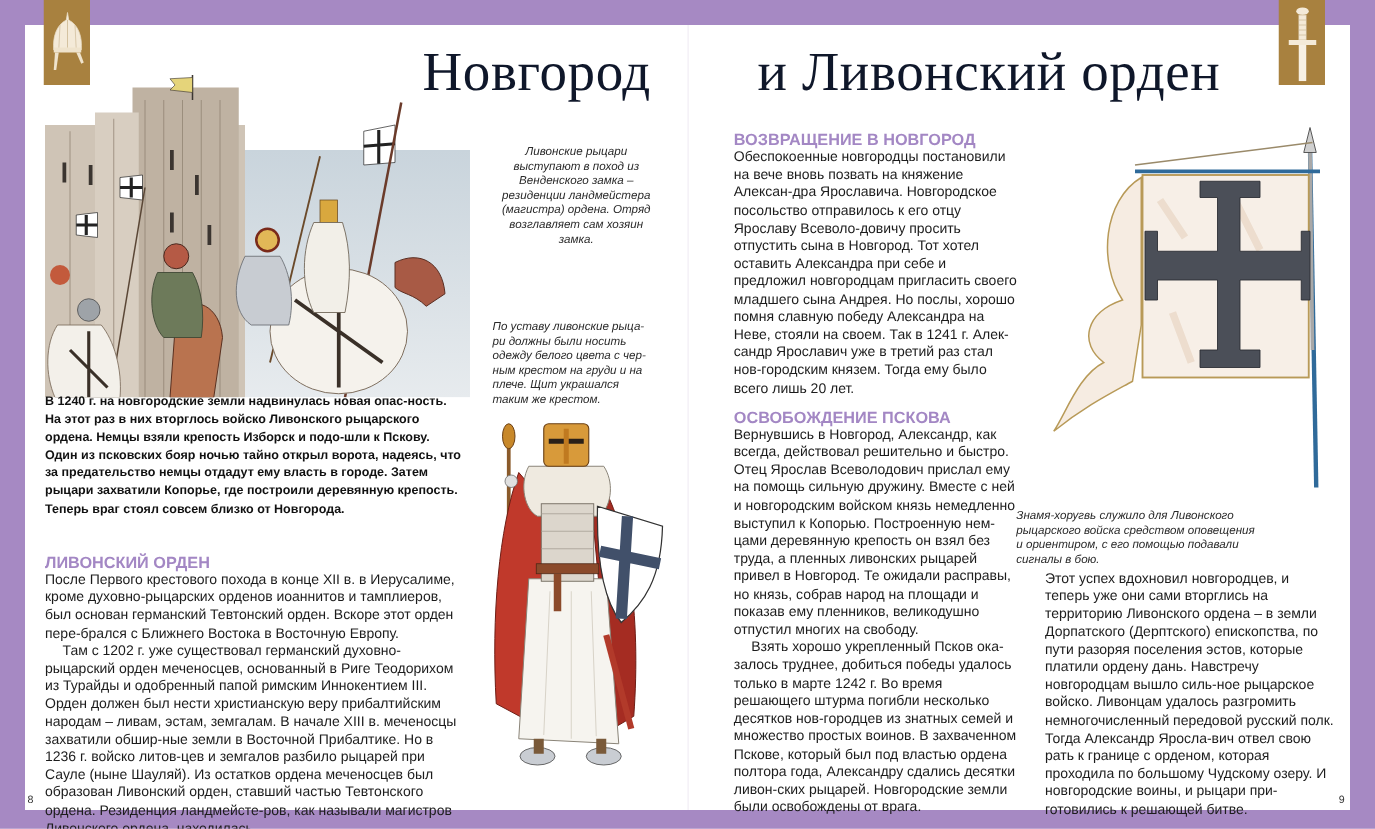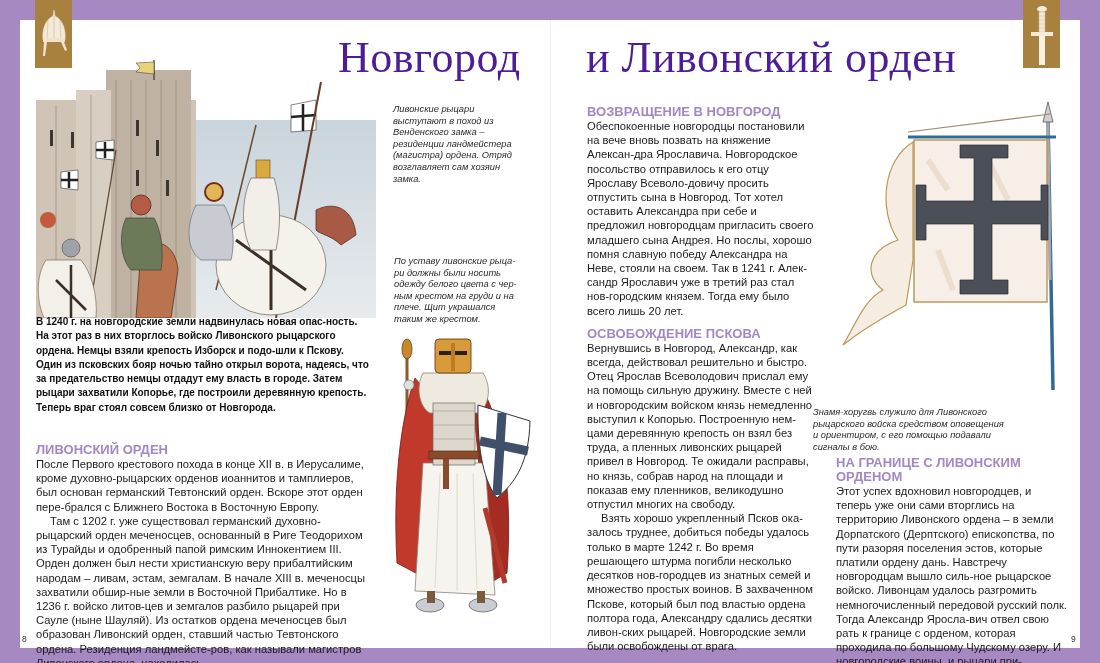--- a/index.html
+++ b/index.html
@@ -3,23 +3,23 @@
 <meta charset="utf-8">
 <style>
   * { box-sizing: border-box; margin: 0; padding: 0; }
   html, body { width: 1100px; height: 663px; overflow: hidden; }
   body { background: #a689c3; position: relative; font-family: "Liberation Sans", sans-serif; color: #1a1a1a; }
   .page { position: absolute; left: 20px; top: 20px; width: 1060px; height: 628px; background: #ffffff; }
   .spread-gutter { position: absolute; left: 550px; top: 20px; width: 1px; height: 628px; background: #f2eef5; }
   .badge { position: absolute; top: 0; width: 37px; height: 68px; background: #a8813f; display: flex; align-items: center; justify-content: center; }
   .badge.left { left: 35px; }
   .badge.right { left: 1023px; }
-  .title { position: absolute; top: 32px; font-family: "Liberation Serif", "DejaVu Serif", serif; color: #4c1d95; font-size: 44px; font-weight: normal; letter-spacing: 0.5px; white-space: nowrap; }
+  .title { position: absolute; top: 32px; font-family: "Liberation Serif", "DejaVu Serif", serif; color: #0f172a; font-size: 44px; font-weight: normal; letter-spacing: 0.5px; white-space: nowrap; }
   .title.left { left: 338px; }
-  .title.right { left: 586px; }
+  .title.right { left: 606px; }
   .body-text { position: absolute; font-size: 11.2px; line-height: 14.2px; color: #1c1c1c; }
   .body-text p { margin: 0; }
   .body-text p.indent { text-indent: 14px; }
   .lead { position: absolute; left: 36px; top: 315px; width: 335px; font-size: 10px; line-height: 14.3px; font-weight: bold; color: #111; }
   .section-head { color: #a387c4; font-weight: bold; font-size: 13px; line-height: 14px; text-transform: uppercase; }
   .caption { position: absolute; font-size: 9.3px; line-height: 11.6px; font-style: italic; color: #2a2a2a; }
   .pagenum { position: absolute; font-size: 8.5px; color: #333; }
   .illus { position: absolute; overflow: hidden; }
   .gap { height: 9px; }
 </style>
@@ -110,21 +110,21 @@
     <path d="M105 190 C120 175 140 185 142 210 L135 258 L100 258 Z" fill="#b9734f" stroke="#5a3020" stroke-width="0.8"></path>
     <circle cx="105" cy="145" r="10" fill="#b55a45" stroke="#4a2a20" stroke-width="0.8"></circle>
     <path d="M90 158 C82 175 85 200 95 210 L125 210 C128 190 125 170 118 158 Z" fill="#6d7a5a" stroke="#3e4634" stroke-width="0.7"></path>
     <path d="M10 200 C0 215 0 240 8 258 L60 258 C62 235 55 212 45 200 Z" fill="#f3f0ea" stroke="#7e6e5e" stroke-width="0.7"></path>
     <circle cx="35" cy="188" r="9" fill="#9ea3a8" stroke="#555" stroke-width="0.7"></circle>
     <path d="M20 220 L50 250 M35 205 L35 258" stroke="#3a3028" stroke-width="2.5"></path>
     <circle cx="12" cy="160" r="8" fill="#c35a3c"></circle>
   </svg>
 </div>
 
-<div class="caption" style="left:393px; top:104px; width:136px;">Ливонские рыцари выступают в поход из Венденского замка – резиденции ландмейстера (магистра) ордена. Отряд возглавляет сам хозяин замка.</div>
+<div class="caption" style="left:393px; top:116px; width:136px;text-align:center;">Ливонские рыцари выступают в поход из Венденского замка – резиденции ландмейстера (магистра) ордена. Отряд возглавляет сам хозяин замка.</div>
 <div class="caption" style="left:394px; top:256px; width:130px;">По уставу ливонские рыца-ри должны были носить одежду белого цвета с чер-ным крестом на груди и на плече. Щит украшался таким же крестом.</div>
 
 <div class="illus" style="left:385px; top:333px; width:150px; height:302px;">
   <svg width="150" height="302" viewBox="0 0 150 302">
 
     <line x1="22" y1="20" x2="22" y2="90" stroke="#8a5a2a" stroke-width="3"></line>
     <ellipse cx="22" cy="16" rx="5" ry="10" fill="#c8882a" stroke="#6b4015" stroke-width="0.8"></ellipse>
 
     <path d="M30 45 C14 90 8 160 12 230 L40 245 L60 80 Z" fill="#c0392b" stroke="#6e1d15" stroke-width="0.8"></path>
     <path d="M90 45 C118 80 128 160 122 240 L105 250 L90 90 Z" fill="#a52c22" stroke="#6e1d15" stroke-width="0.8"></path>
@@ -190,18 +190,17 @@
   <div class="gap"></div>
   <div class="section-head">Возвращение в Новгород</div>
   <p>Обеспокоенные новгородцы постановили на вече вновь позвать на княжение Алексан-дра Ярославича. Новгородское посольство отправилось к его отцу Ярославу Всеволо-довичу просить отпустить сына в Новгород. Тот хотел оставить Александра при себе и предложил новгородцам пригласить своего младшего сына Андрея. Но послы, хорошо помня славную победу Александра на Неве, стояли на своем. Так в 1241 г. Алек-сандр Ярославич уже в третий раз стал нов-городским князем. Тогда ему было всего лишь 20 лет.</p>
   <div class="gap"></div>
   <div class="section-head">Освобождение Пскова</div>
   <p>Вернувшись в Новгород, Александр, как всегда, действовал решительно и быстро. Отец Ярослав Всеволодович прислал ему на помощь сильную дружину. Вместе с ней и новгородским войском князь немедленно выступил к Копорью. Построенную нем-цами деревянную крепость он взял без труда, а пленных ливонских рыцарей привел в Новгород. Те ожидали расправы, но князь, собрав народ на площади и показав ему пленников, великодушно отпустил многих на свободу.</p>
   <p class="indent">Взять хорошо укрепленный Псков ока-залось труднее, добиться победы удалось только в марте 1242 г. Во время решающего штурма погибли несколько десятков нов-городцев из знатных семей и множество простых воинов. В захваченном Пскове, который был под властью ордена полтора года, Александру сдались десятки ливон-ских рыцарей. Новгородские земли были освобождены от врага.</p>
 </div>
 
 <div class="body-text" style="left:836px; top:456px; width:232px;">
-  <div class="section-head">На границе с Ливонским орденом</div>
   <p>Этот успех вдохновил новгородцев, и теперь уже они сами вторглись на территорию Ливонского ордена – в земли Дорпатского (Дерптского) епископства, по пути разоряя поселения эстов, которые платили ордену дань. Навстречу новгородцам вышло силь-ное рыцарское войско. Ливонцам удалось разгромить немногочисленный передовой русский полк. Тогда Александр Яросла-вич отвел свою рать к границе с орденом, которая проходила по большому Чудскому озеру. И новгородские воины, и рыцари при-готовились к решающей битве.</p>
 </div>
 
 <div class="pagenum" style="left:22px; top:634px;">8</div>
 <div class="pagenum" style="left:1071px; top:634px;">9</div>
 
 </body></html>

